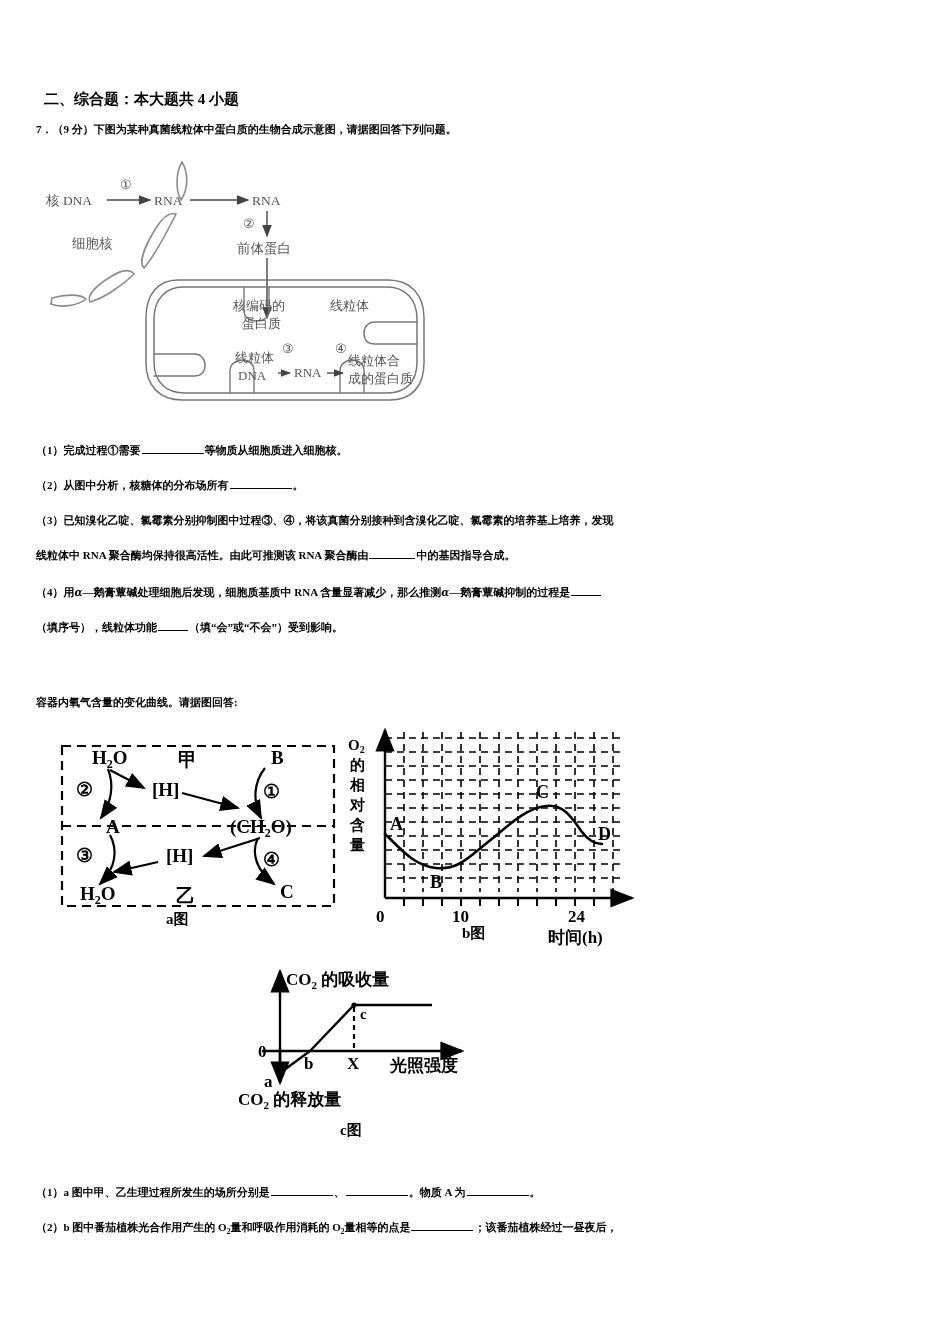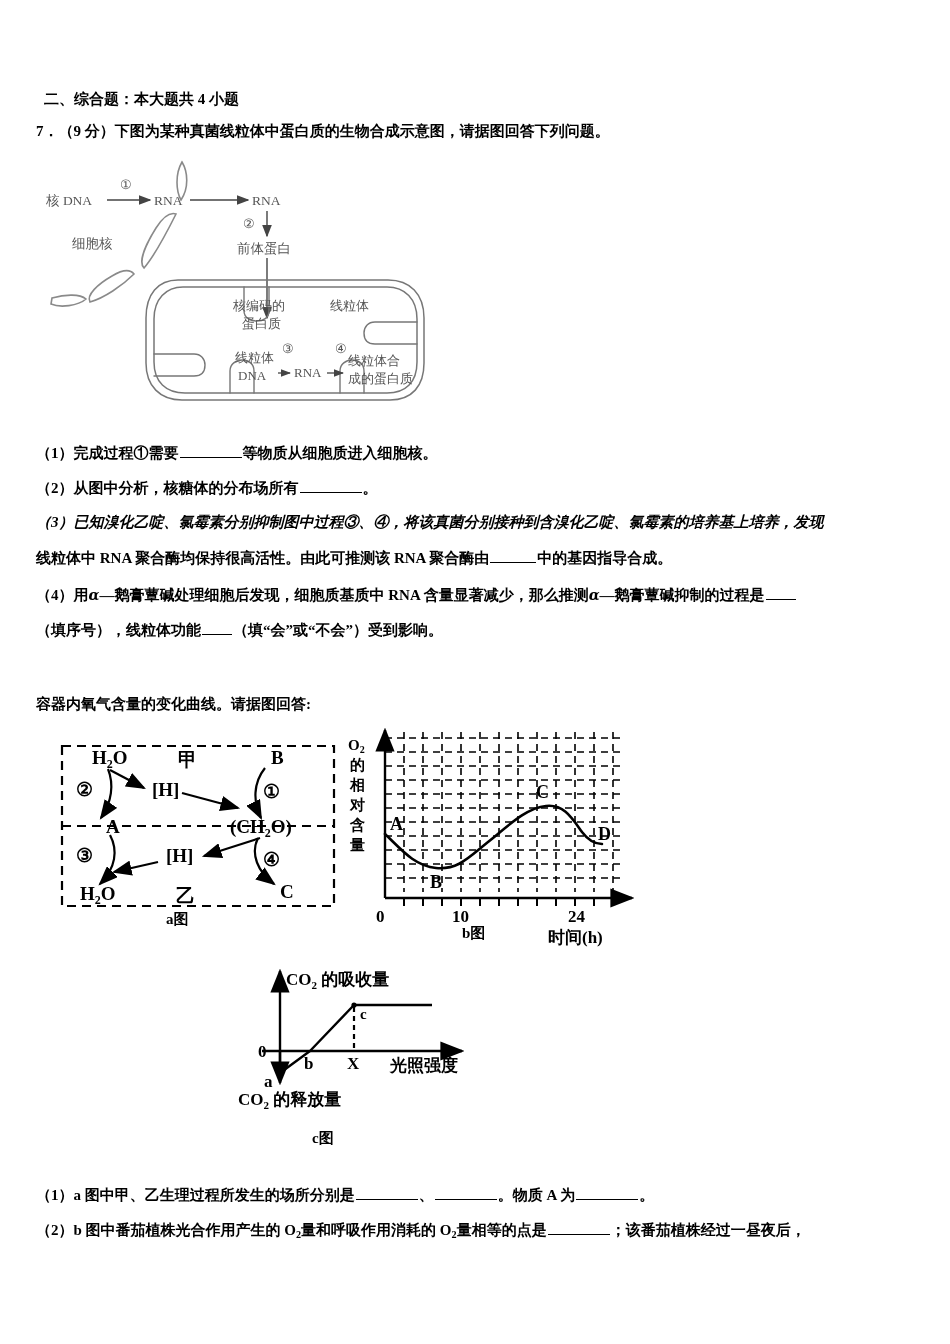--- a/index.html
+++ b/index.html
@@ -24,21 +24,21 @@
   .sec-head {
     position: absolute;
     left: 44px;
     top: 90px;
     font-size: 15px;
     font-weight: 700;
   }
   .q-head {
     position: absolute;
     left: 36px;
-    font-size: 15px;
+    font-size: 11px;
     font-weight: 700;
   }
   .blank {
     display: inline-block;
     border-bottom: 1.4px solid #000;
     vertical-align: baseline;
     height: 0.95em;
     margin: 0 1px;
   }
   .b-sm { width: 30px; }
@@ -148,21 +148,21 @@
   </div>
 
   <div class="q-head" style="top:443px;">
     <span>（1）</span><span>完成过程①需要</span><span class="blank b-lg"></span><span>等物质从细胞质进入细胞核。</span>
   </div>
 
   <div class="q-head" style="top:478px;">
     <span>（2）</span><span>从图中分析，核糖体的分布场所有</span><span class="blank b-lg"></span><span>。</span>
   </div>
 
-  <div class="q-head" style="top:513px;font-style:italic;">
+  <div class="q-head" style="top:513px;">
     <span>（3）已知溴化乙啶、氯霉素分别抑制图中过程③、④，将该真菌分别接种到含溴化乙啶、氯霉素的培养基上培养，发现</span>
   </div>
   <div class="q-head" style="top:548px;text-align:center;">
     <span>线粒体中 RNA 聚合酶均保持很高活性。由此可推测该 RNA 聚合酶由</span><span class="blank b-md"></span><span>中的基因指导合成。</span>
   </div>
 
   <div class="q-head" style="top:585px;text-align:center;">
     <span>（4）用</span><span class="alpha">α</span><span>—鹅膏蕈碱处理细胞后发现，细胞质基质中 RNA 含量显著减少，那么推测</span><span class="alpha">α</span><span>—鹅膏蕈碱抑制的过程是</span><span class="blank b-sm"></span>
   </div>
   <div class="q-head" style="top:620px;">
@@ -319,21 +319,21 @@
 
       <text x="54" y="22" class="sv-b" font-size="17">CO<tspan font-size="11" dy="4">2</tspan><tspan dy="-4"> 的吸收量</tspan></text>
       <text x="26" y="94" class="sv-b" font-size="17">0</text>
       <text x="32" y="124" class="sv-b" font-size="17">a</text>
       <text x="72" y="106" class="sv-b" font-size="17">b</text>
       <text x="115" y="106" class="sv-b" font-size="17">X</text>
       <text x="128" y="56" class="sv-b" font-size="15">c</text>
       <text x="158" y="108" class="sv-b" font-size="17">光照强度</text>
       <text x="6" y="142" class="sv-b" font-size="17">CO<tspan font-size="11" dy="4">2</tspan><tspan dy="-4"> 的释放量</tspan></text>
     </svg>
-    <div class="fig-cap" style="left:80px; top:158px;margin-top:8px;">c图</div>
+    <div class="fig-cap" style="left:108px; top:158px;">c图</div>
   </div>
 
   <div class="q-head" style="top:1185px;">
     <span>（1）</span><span>a 图中甲、乙生理过程所发生的场所分别是</span><span class="blank b-lg"></span><span>、</span><span class="blank b-lg"></span><span>。物质 A 为</span><span class="blank b-lg"></span><span>。</span>
   </div>
 
   <div class="q-head" style="top:1220px;">
     <span>（2）</span><span>b 图中番茄植株光合作用产生的 O</span><sub>2</sub><span>量和呼吸作用消耗的 O</span><sub>2</sub><span>量相等的点是</span><span class="blank b-lg"></span><span>；该番茄植株经过一昼夜后，</span>
   </div>
 

